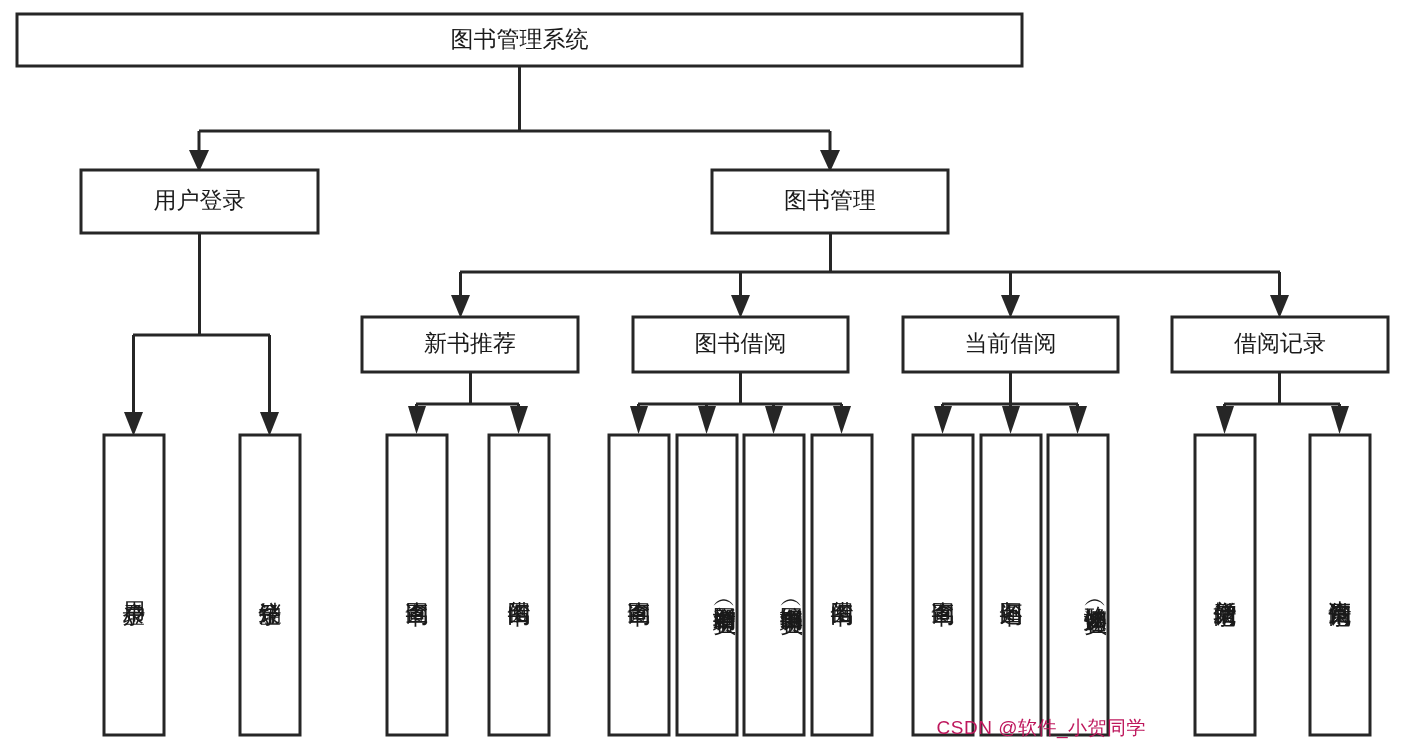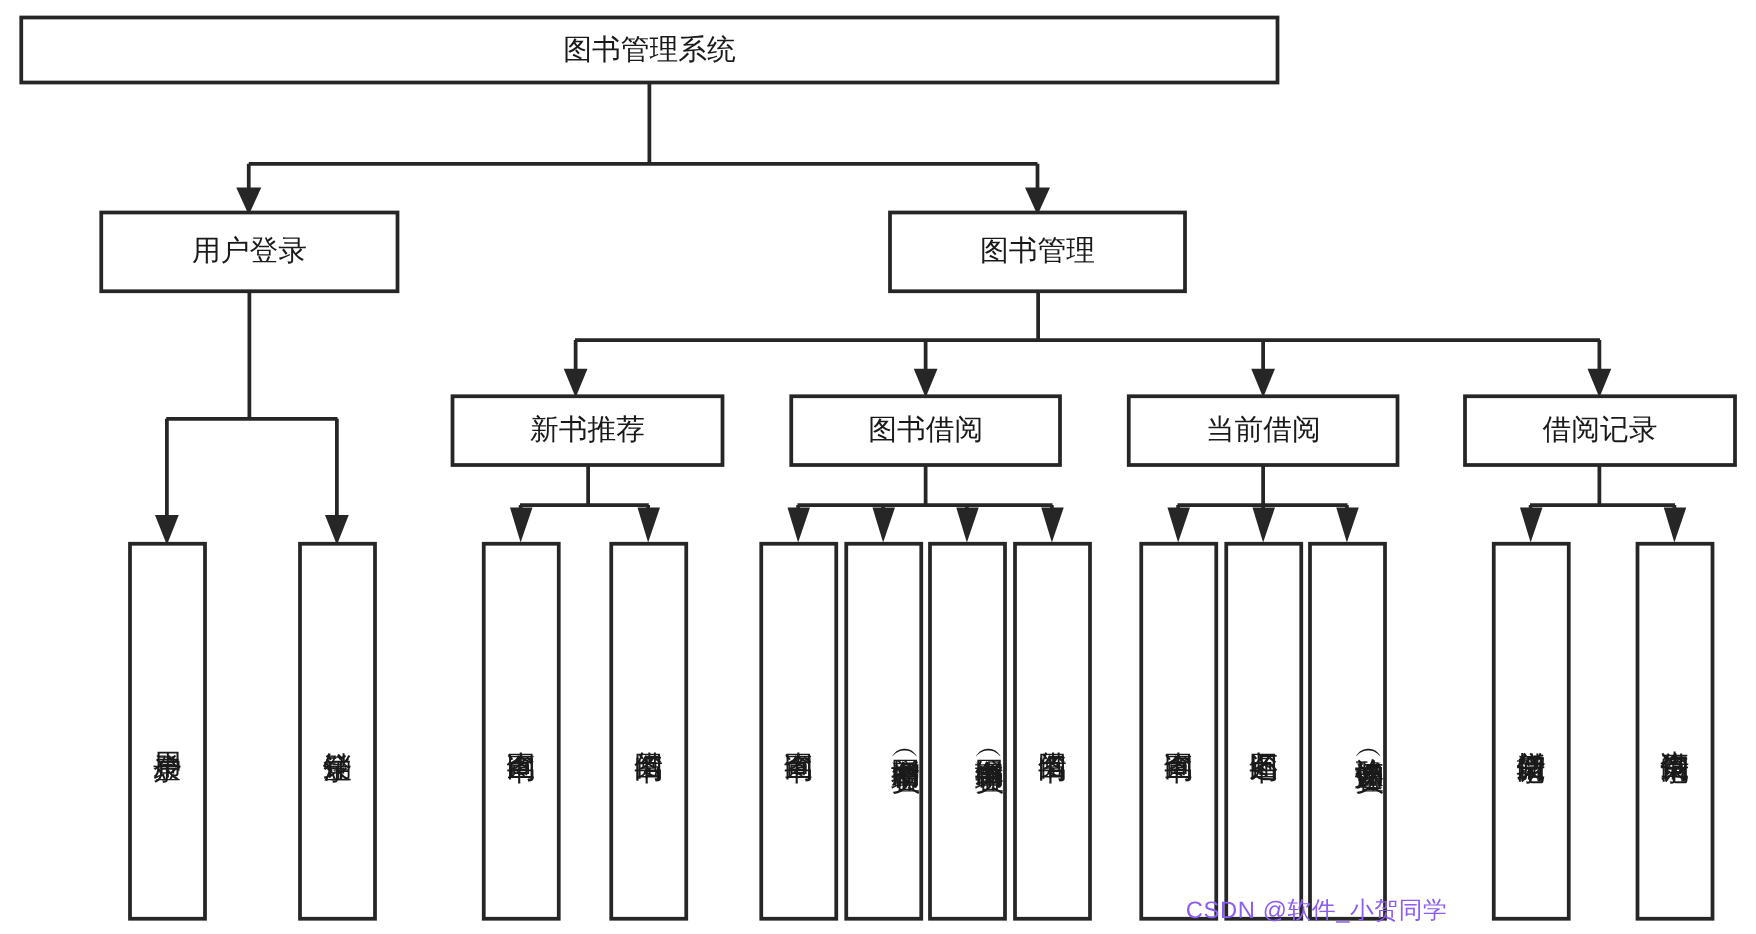--- a/index.html
+++ b/index.html
@@ -11,21 +11,20 @@
     width: 1405px;
     height: 747px;
     font-family: "Liberation Sans", "DejaVu Sans", sans-serif;
     overflow: hidden;
   }
   #diagram-root {
     position: relative;
     width: 1156px;
     height: 747px;
     background: #ffffff;
-    padding-left: 12px;
   }
   svg.flow {
     position: absolute;
     left: 0;
     top: 0;
     width: 1405px;
     height: 747px;
     display: block;
   }
   .node-box {
@@ -64,21 +63,21 @@
     justify-content: center;
     white-space: nowrap;
     pointer-events: none;
   }
   .watermark {
     position: absolute;
     right: 10px;
     bottom: 6px;
     font-family: "Liberation Sans", "DejaVu Sans", sans-serif;
     font-size: 19px;
-    color: #8b5cf6;
+    color: #be185d;
     letter-spacing: 0.5px;
     white-space: nowrap;
   }
 </style>
 </head>
 <body>
 
 <div id="diagram-root">
 
   <svg class="flow" viewBox="0 0 1405 747" xmlns="http://www.w3.org/2000/svg">

